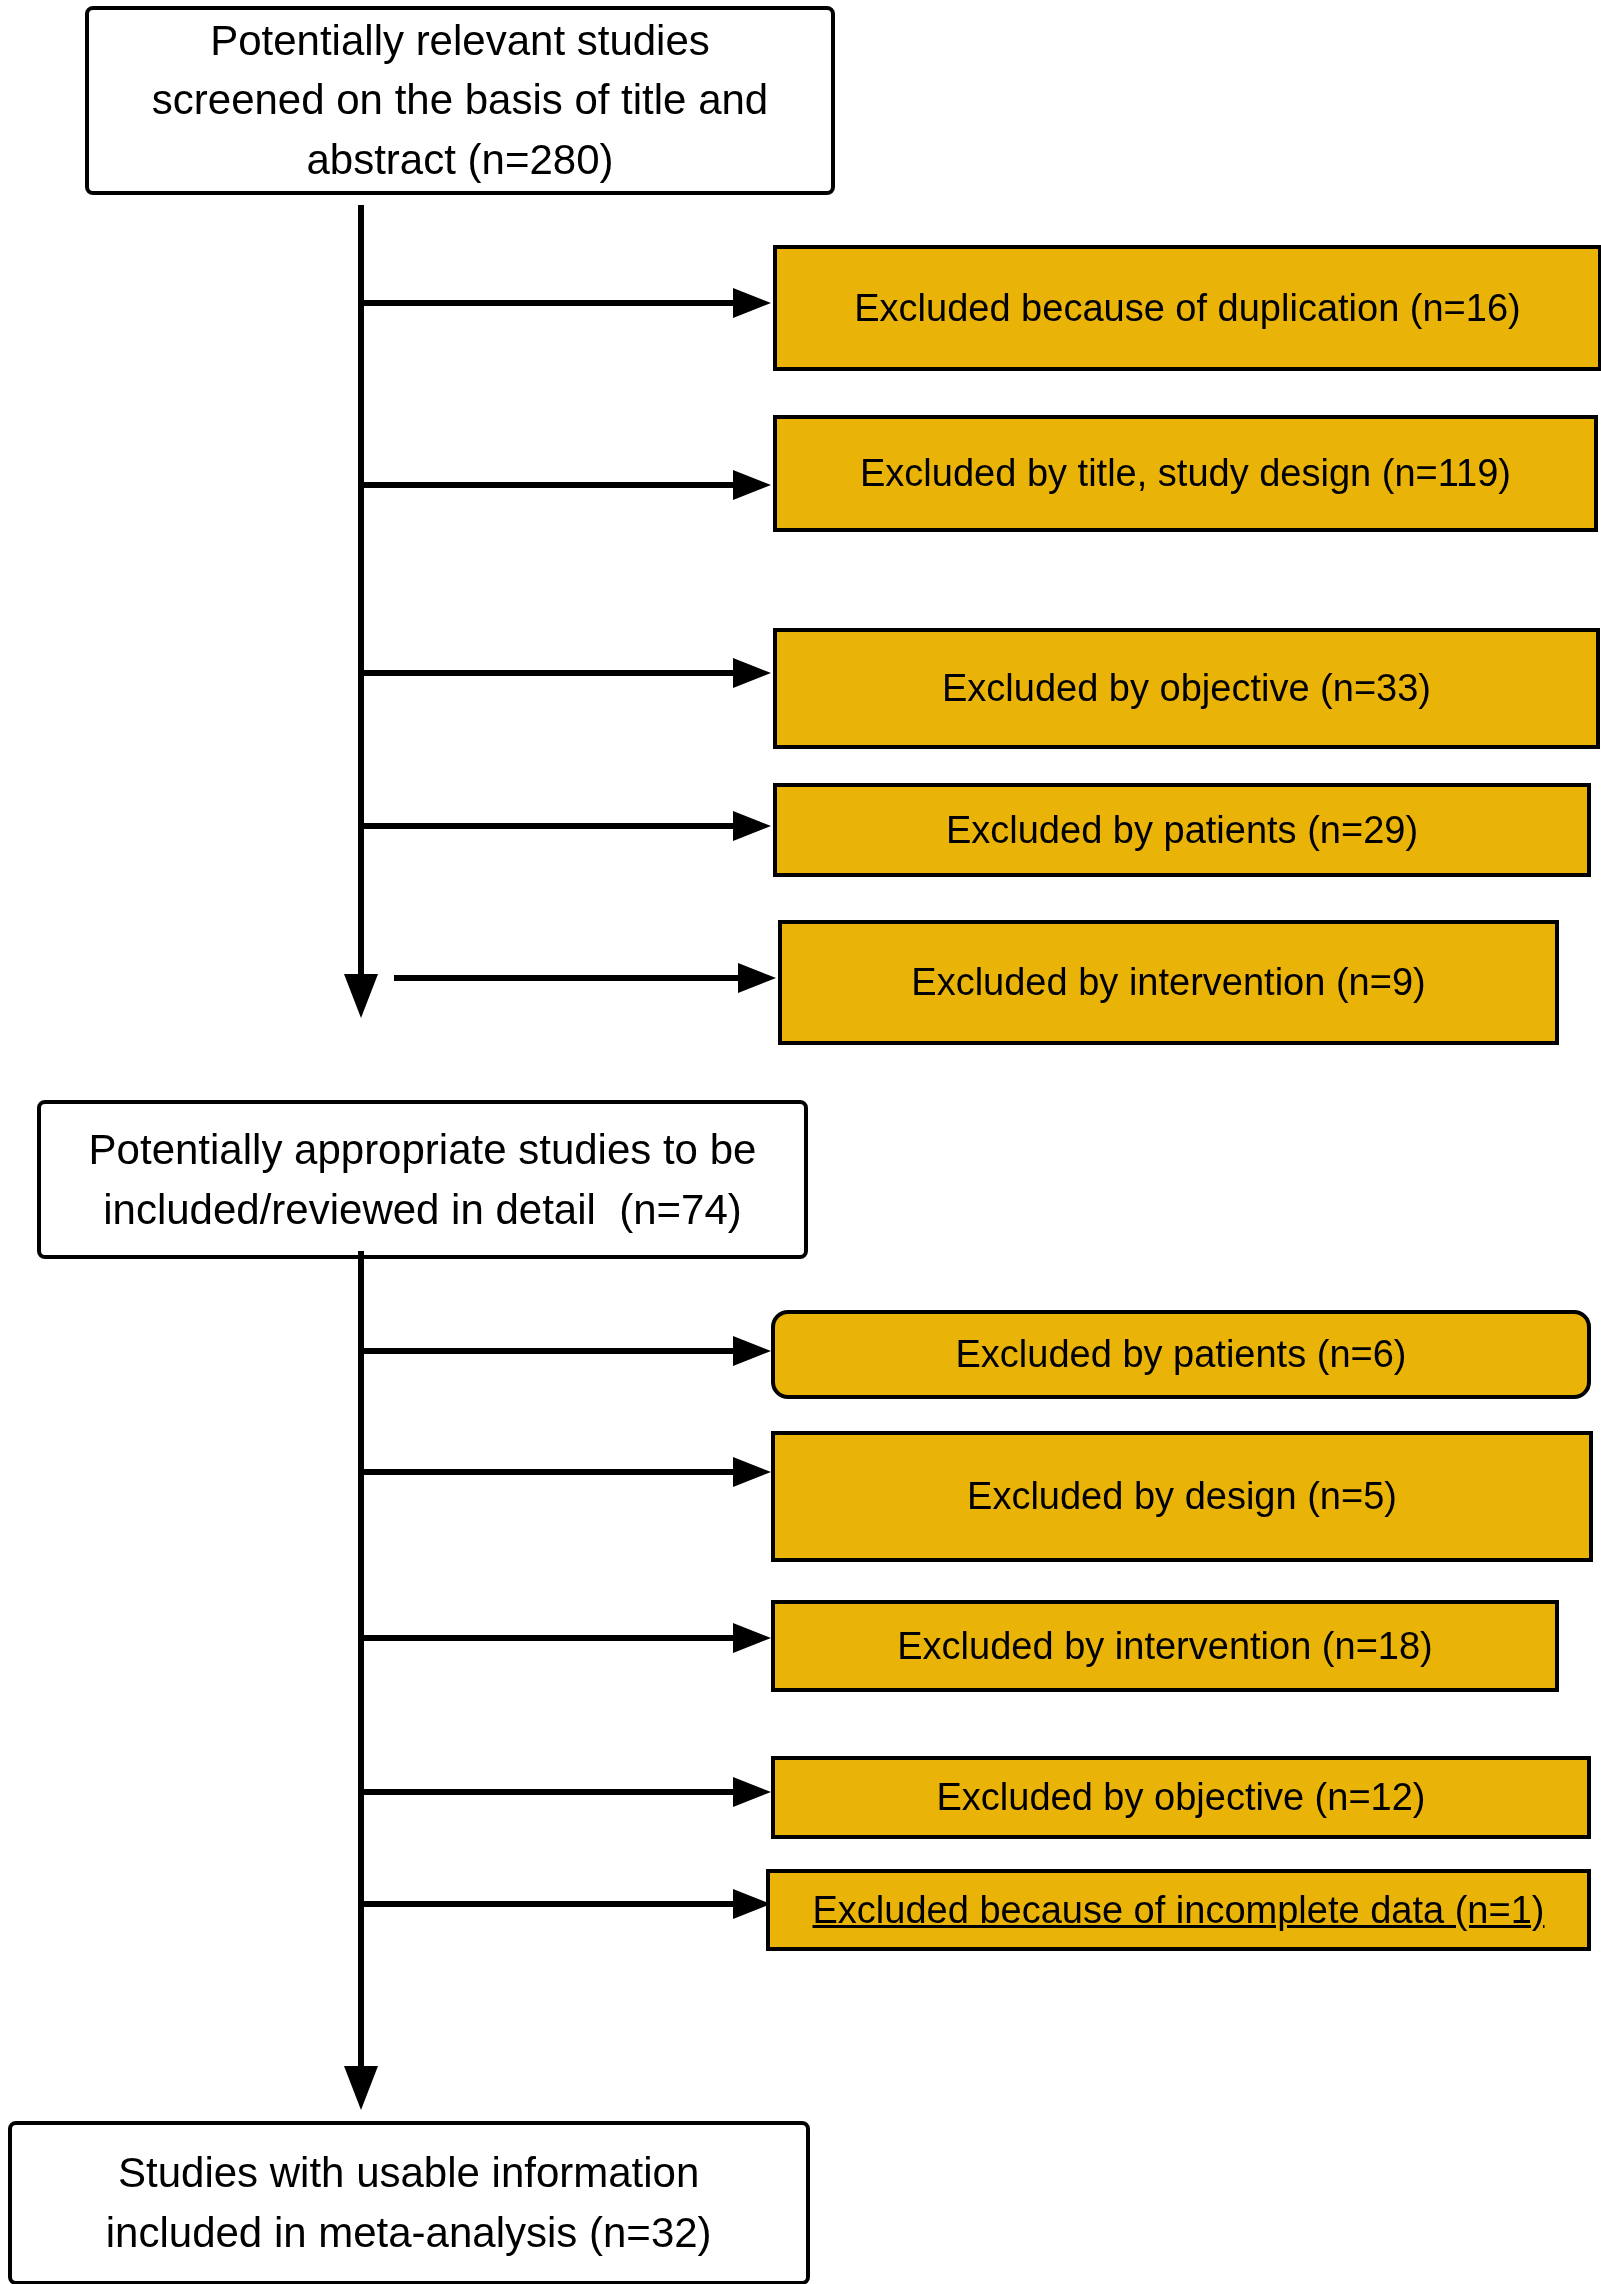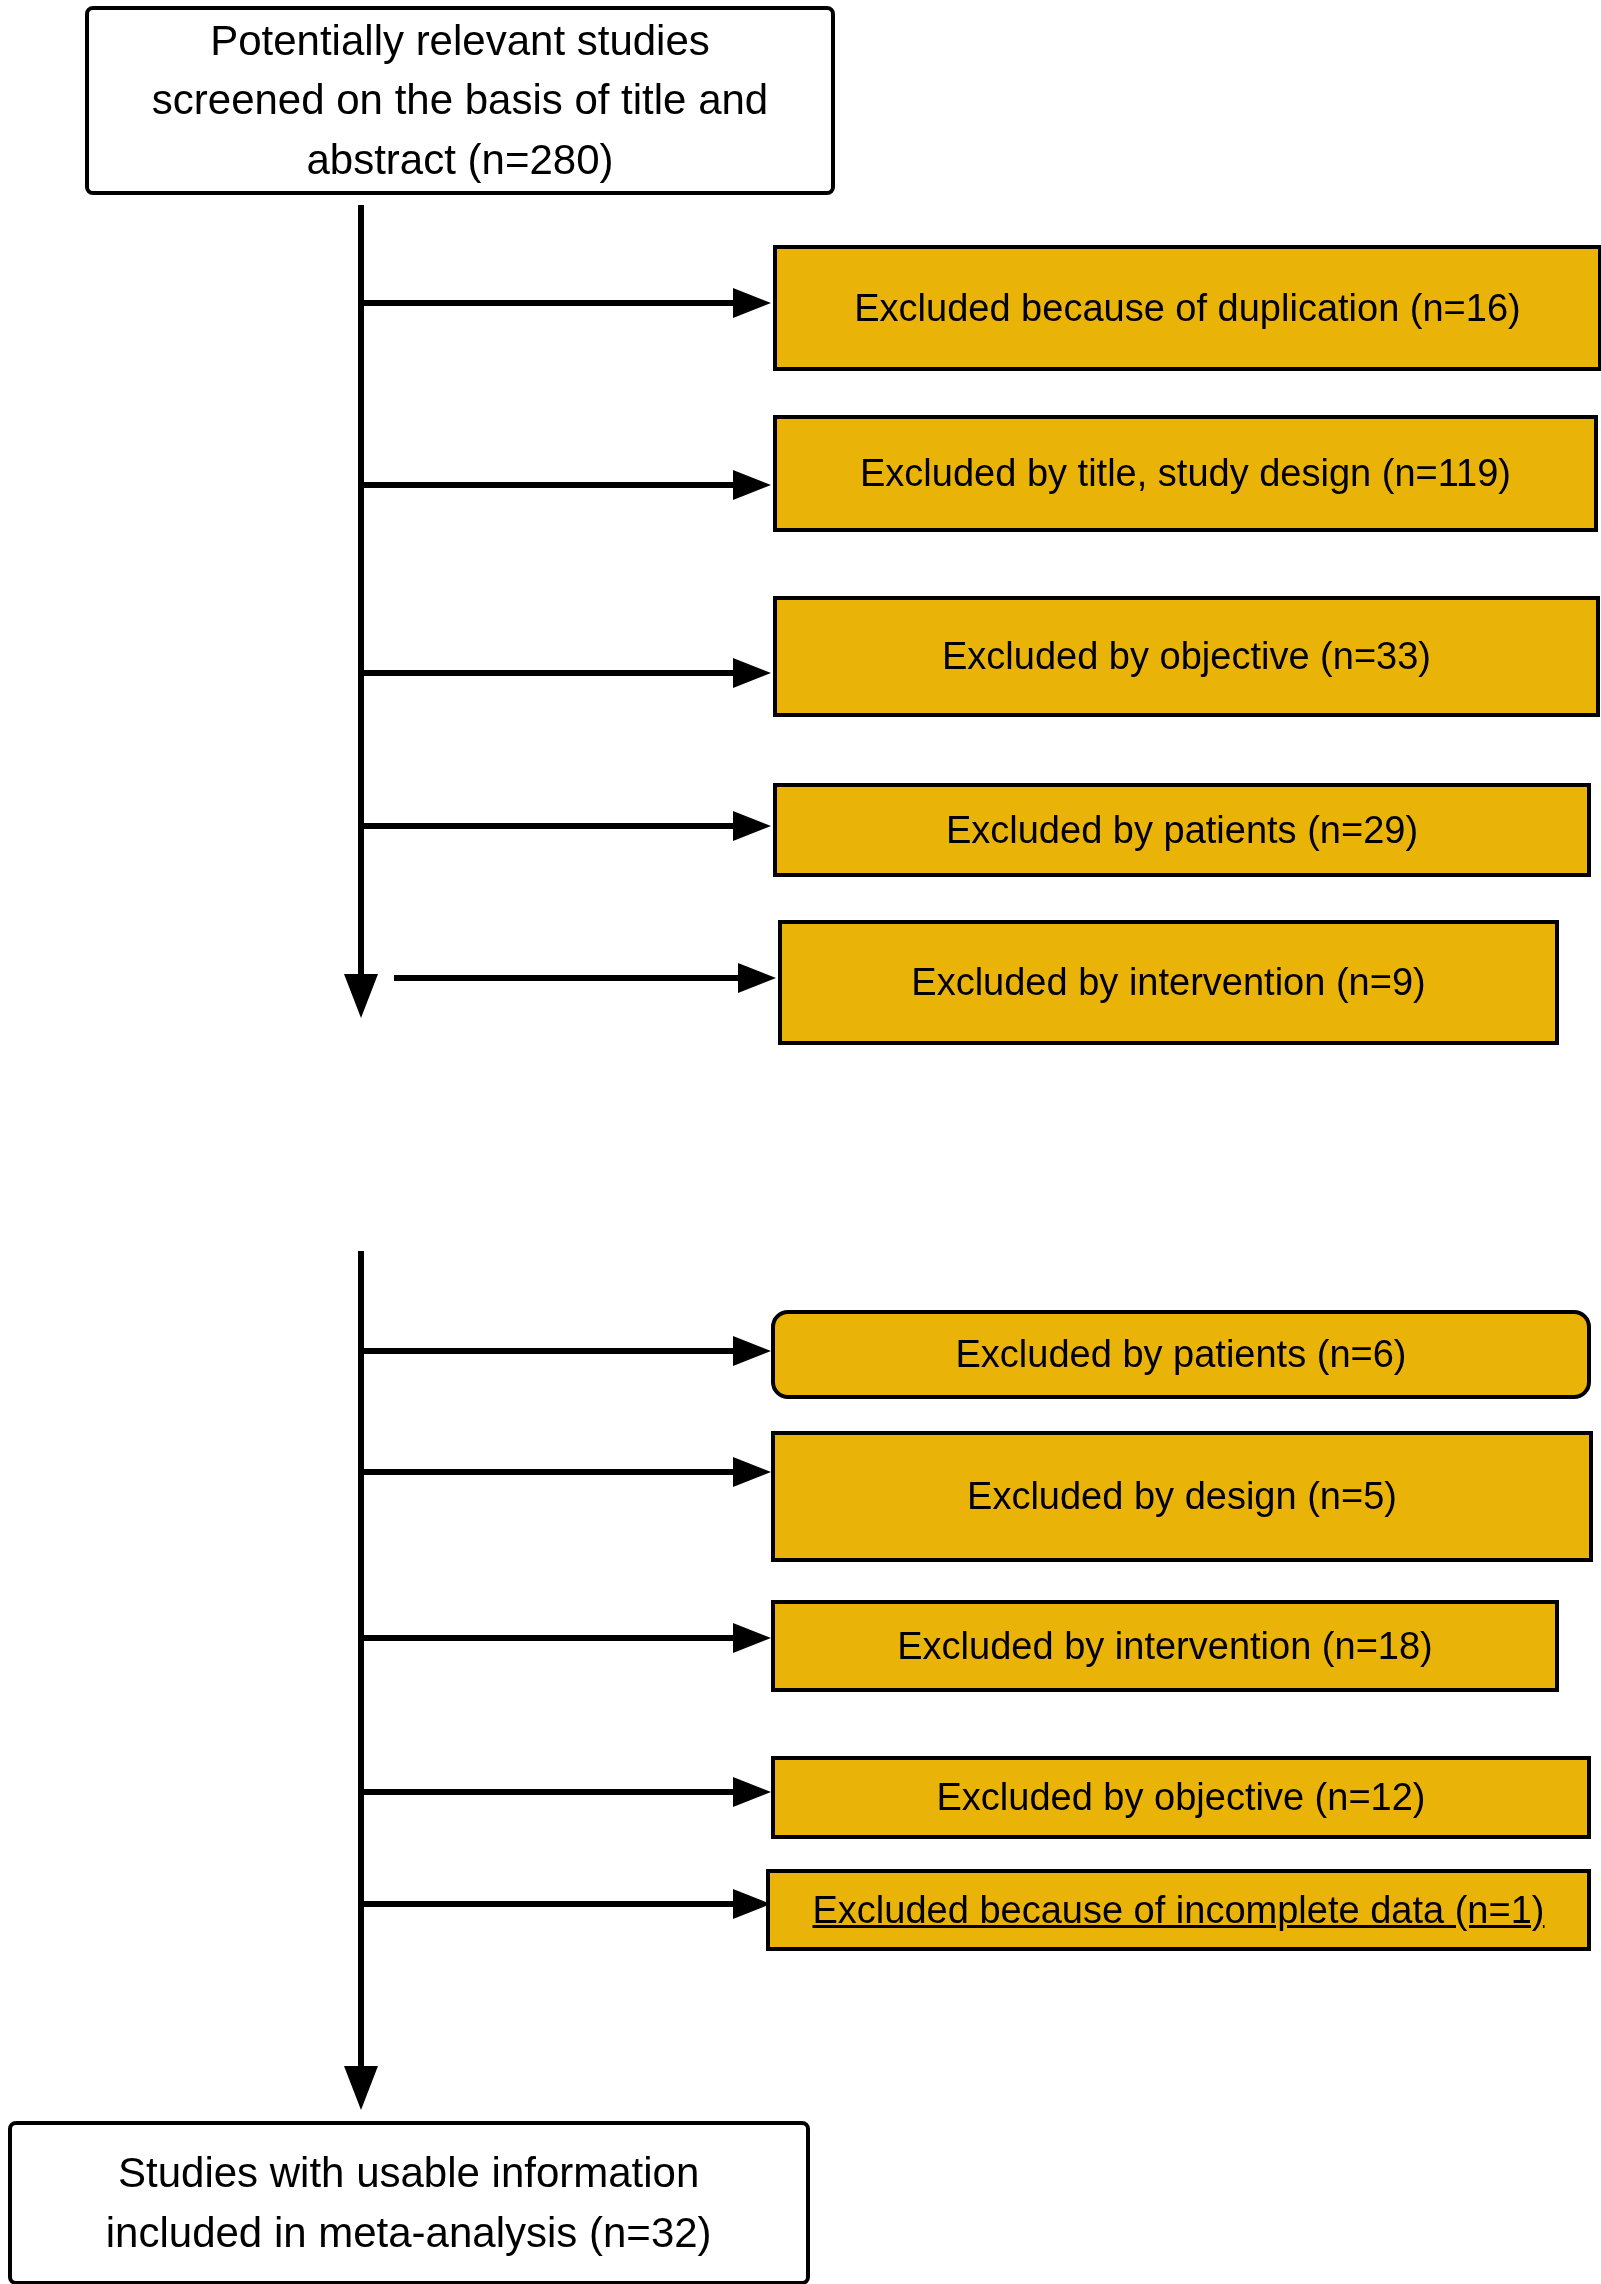--- a/index.html
+++ b/index.html
@@ -75,21 +75,21 @@
   
   .s1 { left: 85px;  top: 5.8px;    width: 742px; height: 181px; }
   .s2 { left: 37px;  top: 1100px; width: 763px; height: 151px; }
   .s3 { left: 7.7px;   top: 2121px; width: 794px; height: 156px; }
 
   .v1 { left: 358px; top: 205px;  height: 769px; }
   .v2 { left: 358px; top: 1251px; height: 815px; }
 
   .e1  { left: 773px; top: 245px;  width: 821px; height: 118px; }
   .e2  { left: 773px; top: 415px;  width: 817px; height: 109px; }
-  .e3  { left: 773px; top: 596px;  width: 819px; height: 113px; text-align: right; }
+  .e3  { left: 773px; top: 628px;  width: 819px; height: 113px; text-align: right; }
   .e4  { left: 773px; top: 783px;  width: 810px; height: 86px;  }
   .e5  { left: 778px; top: 920px;  width: 773px; height: 117px; }
   .e6  { left: 771px; top: 1310px; width: 812px; height: 81px; border-radius: 17px;  }
   .e7  { left: 771px; top: 1431px; width: 814px; height: 123px; }
   .e8  { left: 771px; top: 1600px; width: 780px; height: 84px;  }
   .e9  { left: 771px; top: 1756px; width: 812px; height: 75px;  }
   .e10 { left: 766px; top: 1869px; width: 817px; height: 74px; text-decoration: underline;  }
 
   .a1  { left: 363px; top: 300px;  width: 370px; }
   .a2  { left: 363px; top: 482px;  width: 370px; }
@@ -130,20 +130,24 @@
   <div class="ebox e3">
     <span class="elabel">Excluded by objective (n=33)</span>
   </div>
   <div class="ebox e4">
     <span class="elabel">Excluded by patients (n=29)</span>
   </div>
   <div class="ebox e5">
     <span class="elabel">Excluded by intervention (n=9)</span>
   </div>
 
+  <div class="rbox s2">
+    <div class="rline">Potentially appropriate studies to be</div>
+    <div class="rline">included/reviewed in detail  (n=74)</div>
+  </div>
 
   <div class="vline v2"></div>
 
   <div class="harrow a6"></div>
   <div class="harrow a7"></div>
   <div class="harrow a8"></div>
   <div class="harrow a9"></div>
   <div class="harrow a10"></div>
 
   <div class="ebox e6">

